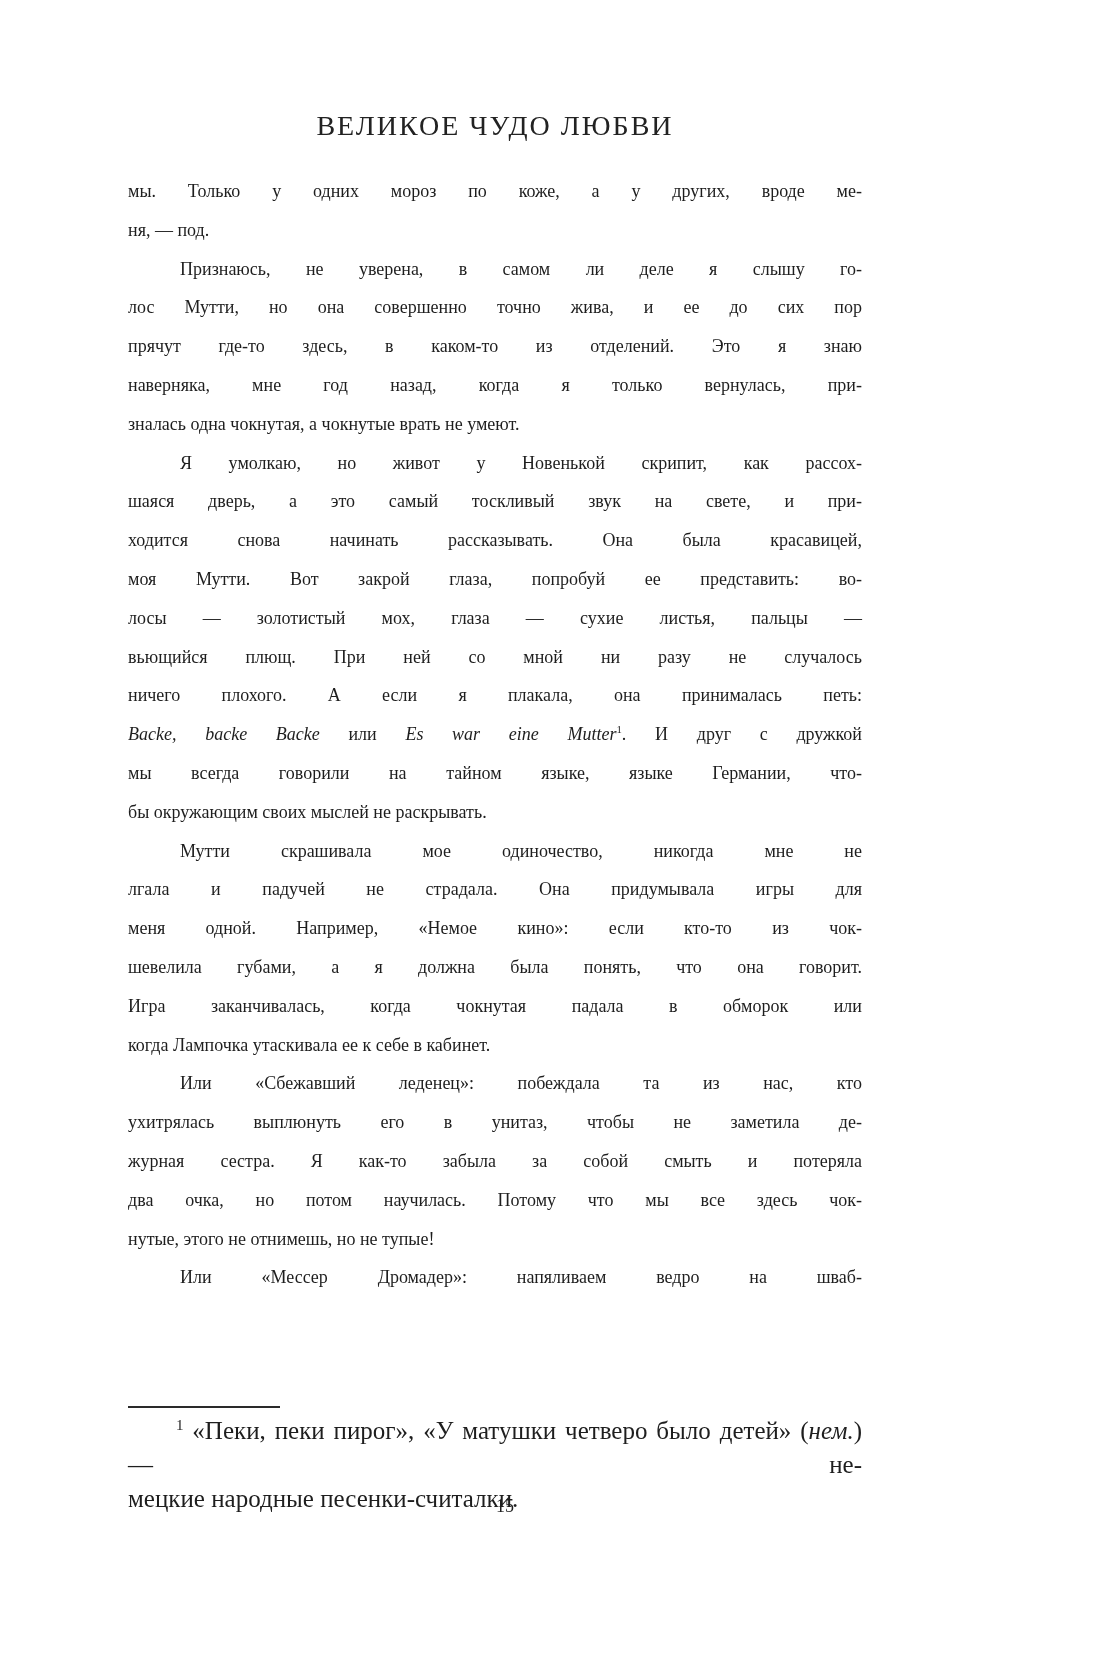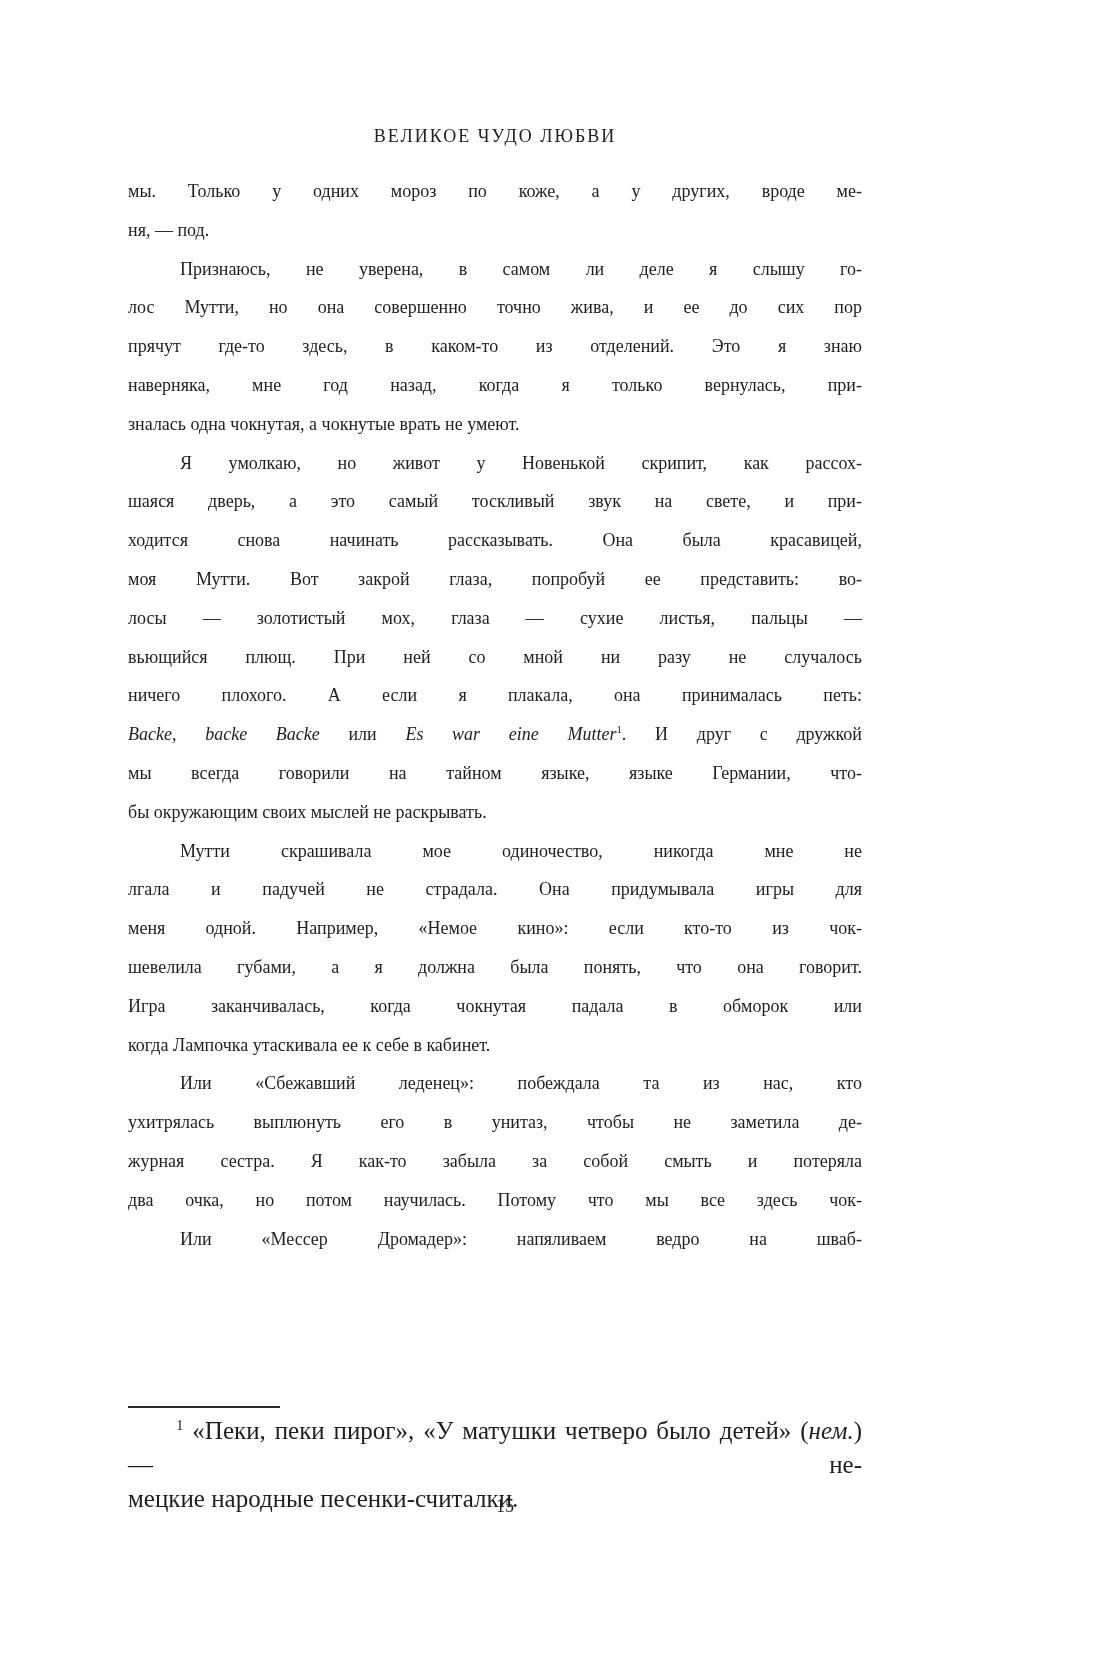--- a/index.html
+++ b/index.html
@@ -11,25 +11,24 @@
     font-family: "Liberation Serif", "DejaVu Serif", serif;
     color: #1e1e1e;
     overflow: hidden;
   }
   .running-head {
     position: absolute;
     top: 110px;
     left: 128px;
     width: 734px;
     text-align: center;
-    font-size: 18px;
+    font-size: 28px;
     letter-spacing: 2px;
     color: #222222;
     white-space: nowrap;
-    margin-top: 16px;
   }
   .body-text {
     position: absolute;
     top: 172px;
     left: 128px;
     width: 734px;
   }
   .line {
     font-size: 18px;
     line-height: 38.8px;
@@ -104,20 +103,21 @@
       <div class="line just indent"><span>Мутти скрашивала мое одиночество, никогда мне не</span></div>
       <div class="line just"><span>лгала и падучей не страдала. Она придумывала игры для</span></div>
       <div class="line just"><span>меня одной. Например, «Немое кино»: если кто-то из чок-</span></div>
       <div class="line just"><span>шевелила губами, а я должна была понять, что она говорит.</span></div>
       <div class="line just"><span>Игра заканчивалась, когда чокнутая падала в обморок или</span></div>
       <div class="line"><span>когда Лампочка утаскивала ее к себе в кабинет.</span></div>
       <div class="line just indent"><span>Или «Сбежавший леденец»: побеждала та из нас, кто</span></div>
       <div class="line just"><span>ухитрялась выплюнуть его в унитаз, чтобы не заметила де-</span></div>
       <div class="line just"><span>журная сестра. Я как-то забыла за собой смыть и потеряла</span></div>
       <div class="line just"><span>два очка, но потом научилась. Потому что мы все здесь чок-</span></div>
+      <div class="line"><span>нутые, этого не отнимешь, но не тупые!</span></div>
       <div class="line just indent"><span>Или «Мессер Дромадер»: напяливаем ведро на шваб-</span></div>
     </div>
 
   <div class="footnote-sep"></div>
 
   <div class="footnote">
       <div class="fline just indent"><sup>1</sup><span> «Пеки, пеки пирог», «У матушки четверо было детей» (</span><span class="it">нем.</span><span>) — не-</span></div>
       <div class="fline"><span>мецкие народные песенки-считалки.</span></div>
     </div>
 

